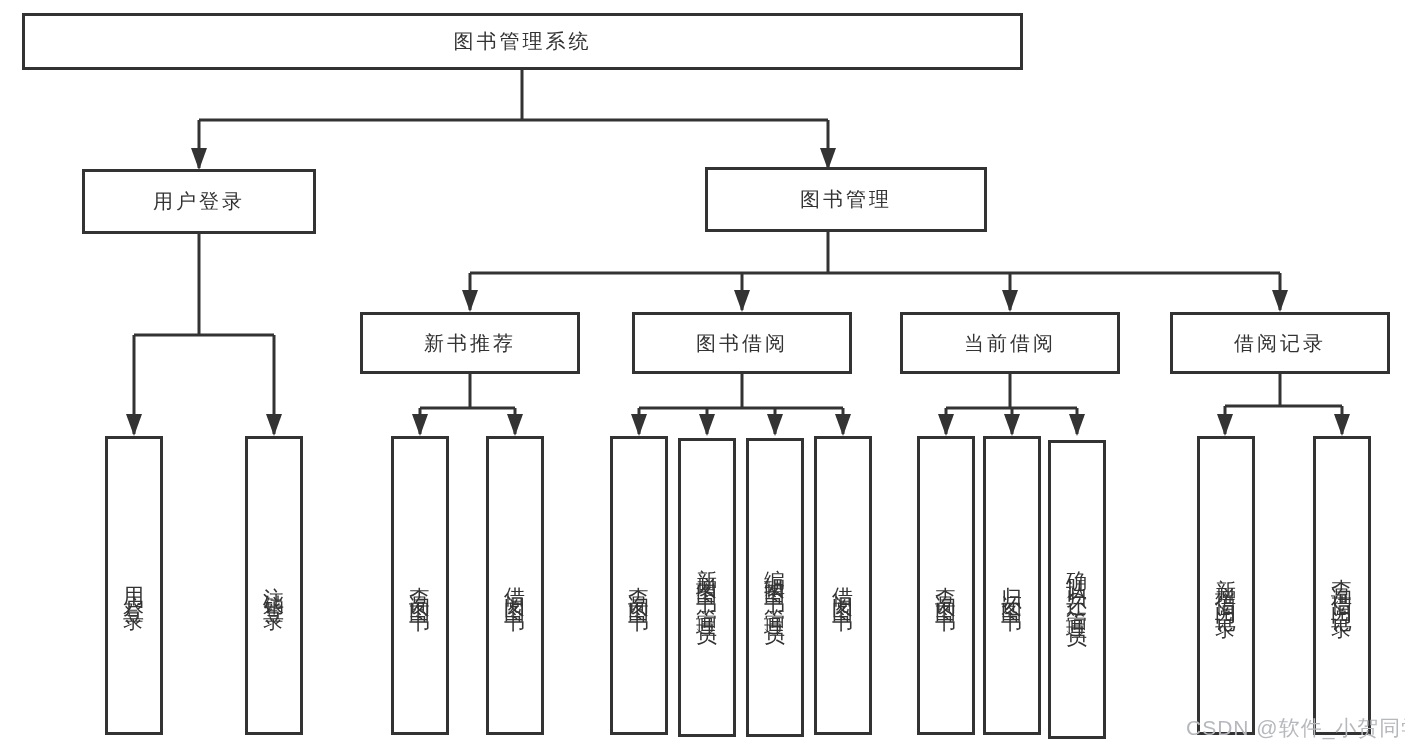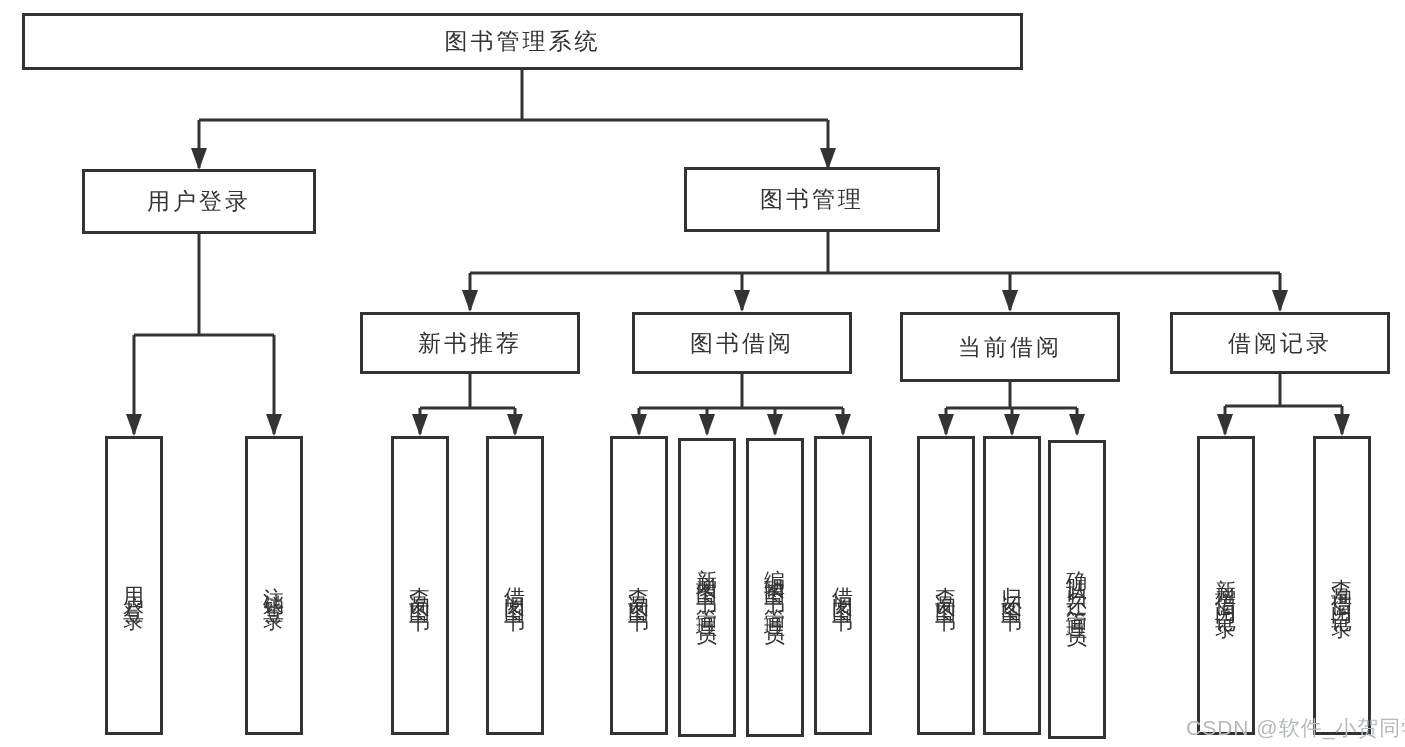--- a/index.html
+++ b/index.html
@@ -17,21 +17,21 @@
     background:#ffffff;
     border:3px solid #333333;
     display:flex;
     align-items:center;
     justify-content:center;
   }
   .node .lbl {
     color:#333333;
     white-space:nowrap;
   }
-  .node.h .lbl { font-size:23px; letter-spacing:3px; }
+  .node.h .lbl { font-size:20px; letter-spacing:3px; }
   .node.v .lbl {
     writing-mode:vertical-rl;
     font-size:21px;
     letter-spacing:8px;
     line-height:1;
   }
   .watermark {
     position:absolute;
     left:1186px; top:714px;
     font-size:21px;
@@ -112,31 +112,31 @@
     </g>
   </svg>
 
   <div class="node h" style="left:22px;top:13px;width:1001px;height:57px">
     <span class="lbl">图书管理系统</span>
   </div>
 
   <div class="node h" style="left:82px;top:169px;width:234px;height:65px">
     <span class="lbl">用户登录</span>
   </div>
-  <div class="node h" style="left:684px;top:167px;width:256px;height:65px">
+  <div class="node h" style="left:705px;top:167px;width:282px;height:65px">
     <span class="lbl">图书管理</span>
   </div>
 
   <div class="node h" style="left:632px;top:312px;width:220px;height:62px">
     <span class="lbl">图书借阅</span>
   </div>
   <div class="node h" style="left:360px;top:312px;width:220px;height:62px">
     <span class="lbl">新书推荐</span>
   </div>
-  <div class="node h" style="left:900px;top:312px;width:220px;height:70px">
+  <div class="node h" style="left:900px;top:312px;width:220px;height:62px">
     <span class="lbl">当前借阅</span>
   </div>
   <div class="node h" style="left:1170px;top:312px;width:220px;height:62px">
     <span class="lbl">借阅记录</span>
   </div>
 
   <div class="node v" style="left:105px;top:436px;width:58px;height:299px">
     <span class="lbl">用户登录</span>
   </div>
   <div class="node v" style="left:245px;top:436px;width:58px;height:299px">

